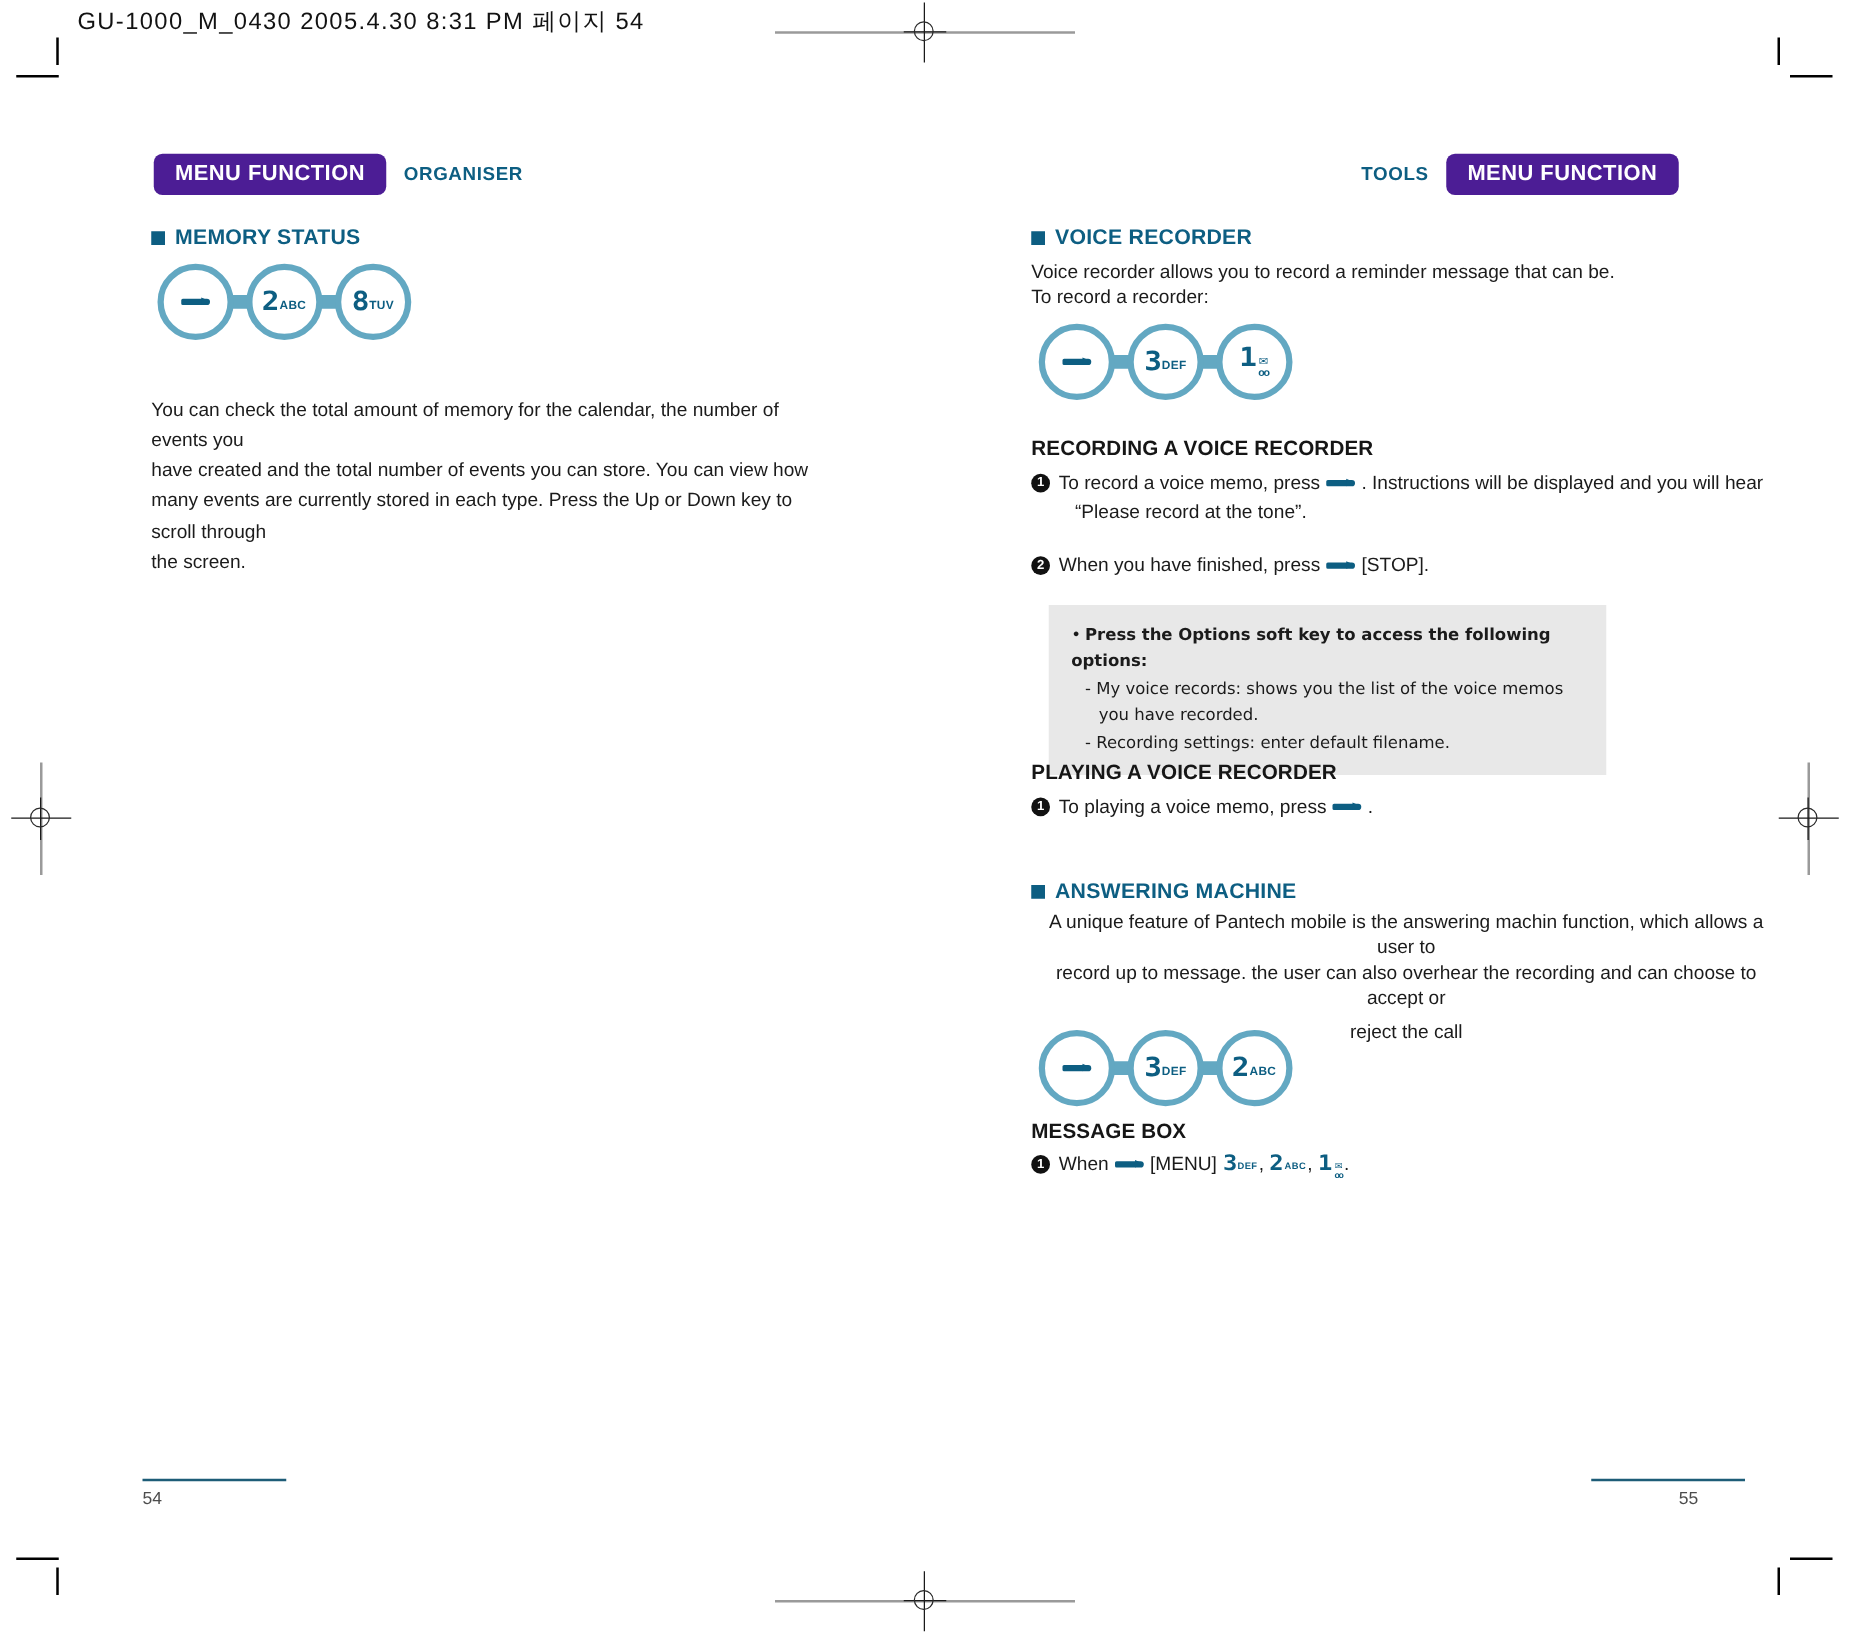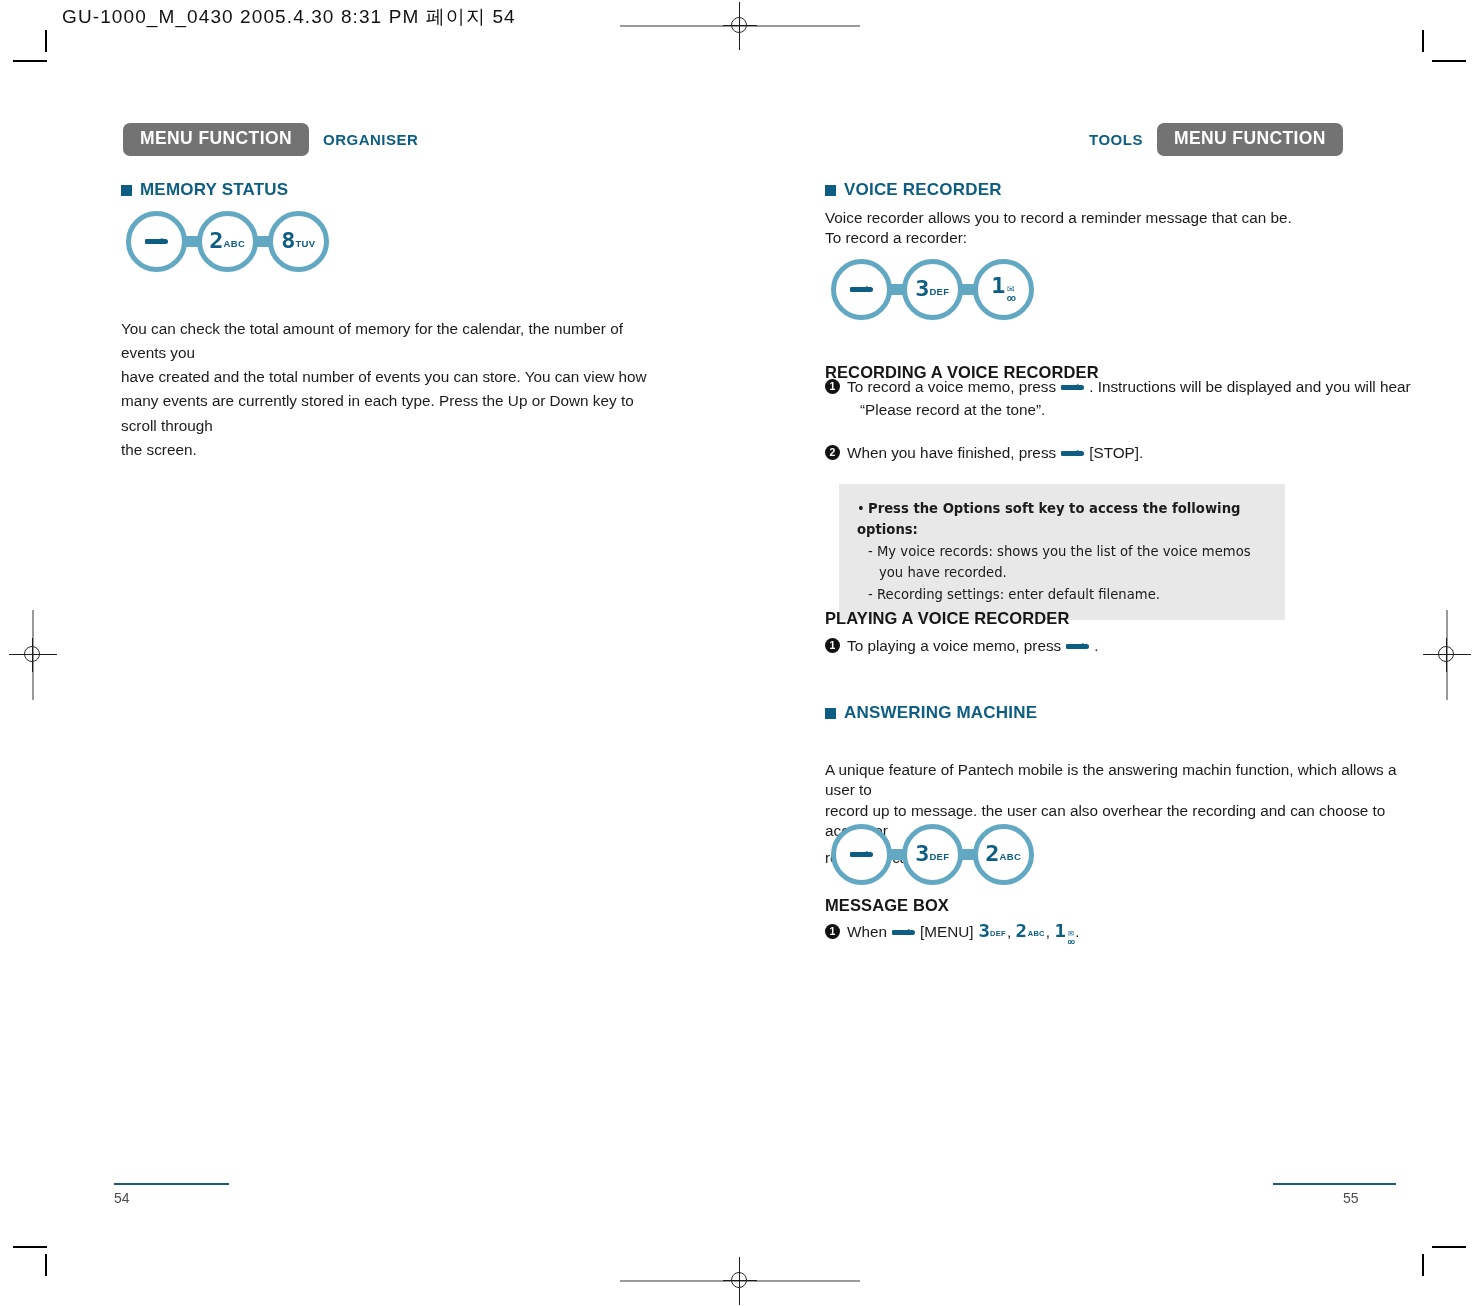--- a/index.html
+++ b/index.html
@@ -26,21 +26,21 @@
   }
 
   
   .page{position:absolute;top:0;}
   .page-left{left:0;width:739px;height:1306px;}
   .page-right{left:739px;width:740px;height:1306px;}
 
   
   .runhead{position:absolute;display:flex;align-items:center;gap:14px;}
   .tab{
-    background:#737373;color:#ffffff;border-radius:7px;
+    background:#4c1d95;color:#ffffff;border-radius:7px;
     font-size:17.5px;font-weight:bold;letter-spacing:.4px;
     padding:7px 17px 8px 17px;line-height:1;text-align:right;
   }
   .tab-sub{
     color:#0d5e82;font-size:15px;font-weight:bold;letter-spacing:.5px;
   }
 
   
   .sect{position:absolute;display:flex;align-items:center;gap:8px;}
   .sect .sq{width:11px;height:11px;background:#0d5e82;display:block;}
@@ -245,21 +245,21 @@
       <span class="kface">
         <span class="kdigit">1</span>
         <span class="kmail">
           <span class="env">✉</span>
             <span class="oo">oo</span>
         </span>
       </span>
     </div>
   </div>
 
-  <div class="subhead" style="left:86px;top:363px;">RECORDING A VOICE RECORDER</div>
+  <div class="subhead" style="left:86px;top:350px;">RECORDING A VOICE RECORDER</div>
 
   <div class="step" style="left:86px;top:375px;width:560px;">
     <span class="stepnum">1</span>
     <span class="stepbody">
       <span>To record a voice memo, press</span><span class="inlinekey softkey"></span><span>. Instructions will be displayed and you will hear</span>
       <span class="ln2">“Please record at the tone”.</span>
     </span>
   </div>
 
   <div class="step" style="left:86px;top:441px;width:560px;">
@@ -283,21 +283,21 @@
     <span class="stepbody">
       <span>To playing a voice memo, press</span><span class="inlinekey softkey"></span><span>.</span>
     </span>
   </div>
 
   <div class="sect" style="left:86px;top:703px;">
     <span class="sq"></span>
     <span class="txt">ANSWERING MACHINE</span>
   </div>
 
-  <div class="body tight" style="left:86px;top:760px;width:600px;">
+  <div class="body tight" style="left:86px;top:728px;width:600px;text-align:center;">
     <p>A unique feature of Pantech mobile is the answering machin function, which allows a user to</p>
     <p>record up to message. the user can also overhear the recording and can choose to accept or</p>
     <p style="margin-top:6px;">reject the call</p>
   </div>
 
   <div class="keyseq" style="left:92px;top:824px;">
     <div class="kcirc">
       <span class="softkey"></span>
     </div>
     <div class="klink"></div>

